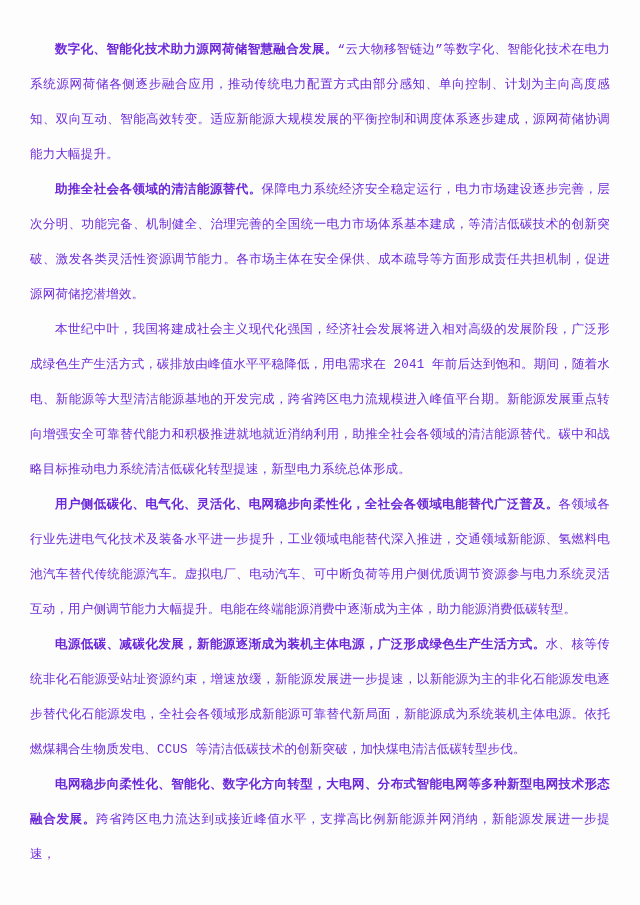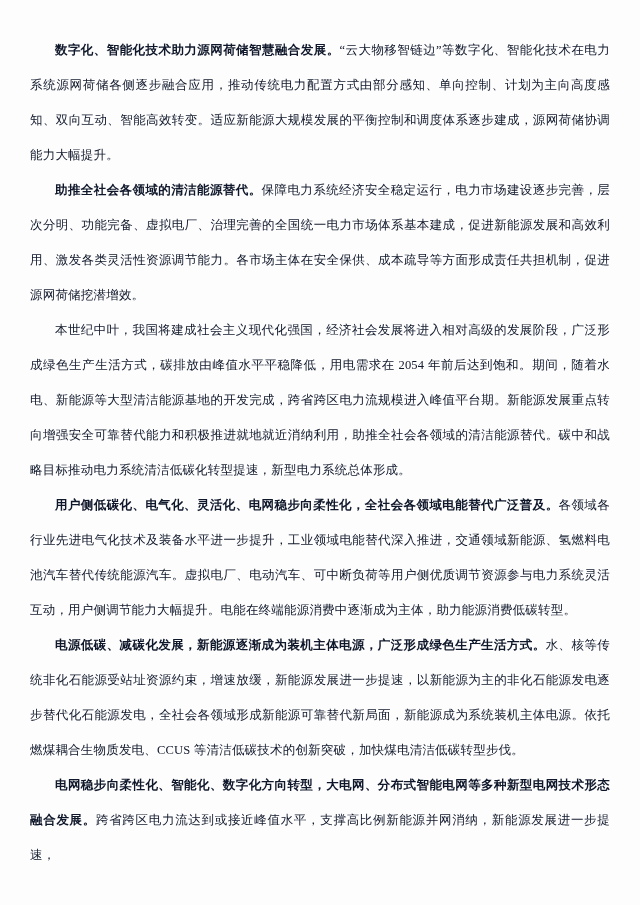--- a/index.html
+++ b/index.html
@@ -11,24 +11,24 @@
     height: 905px;
     background: #fdfdfd;
     overflow: hidden;
   }
   .doc-page {
     box-sizing: border-box;
     width: 640px;
     height: 905px;
     background: #fdfdfd;
     padding: 33px 30px 0 30px;
-    font-family: Liberation Serif, serif;
+    font-family: Liberation Mono, monospace;
     font-size: 12.5px;
     line-height: 35px;
-    color: #0f172a;
+    color: #6d28d9;
     text-align: justify;
   }
   .doc-page p {
     margin: 0;
     padding: 0;
     text-indent: 2em;
     letter-spacing: 0.2px;
   }
   .lead {
     font-weight: bold;
@@ -40,26 +40,26 @@
 </head>
 <body>
 
 <div class="doc-page">
 
   <p>
     <span class="lead">数字化、智能化技术助力源网荷储智慧融合发展。</span><span>“云大物移智链边”等数字化、智能化技术在电力系统源网荷储各侧逐步融合应用，推动传统电力配置方式由部分感知、单向控制、计划为主向高度感知、双向互动、智能高效转变。适应新能源大规模发展的平衡控制和调度体系逐步建成，源网荷储协调能力大幅提升。</span>
   </p>
 
   <p>
-    <span class="lead">助推全社会各领域的清洁能源替代。</span><span>保障电力系统经济安全稳定运行，电力市场建设逐步完善，层次分明、功能完备、虚拟电厂、治理完善的全国统一电力市场体系基本建成，促进新能源发展和高效利用、激发各类灵活性资源调节能力。各市场主体在安全保供、成本疏导等方面形成责任共担机制，促进源网荷储挖潜增效。</span>
+    <span class="lead">助推全社会各领域的清洁能源替代。</span><span>保障电力系统经济安全稳定运行，电力市场建设逐步完善，层次分明、功能完备、机制健全、治理完善的全国统一电力市场体系基本建成，等清洁低碳技术的创新突破、激发各类灵活性资源调节能力。各市场主体在安全保供、成本疏导等方面形成责任共担机制，促进源网荷储挖潜增效。</span>
   </p>
 
 
   <p>
-    <span>本世纪中叶，我国将建成社会主义现代化强国，经济社会发展将进入相对高级的发展阶段，广泛形成绿色生产生活方式，碳排放由峰值水平平稳降低，用电需求在 2054 年前后达到饱和。期间，随着水电、新能源等大型清洁能源基地的开发完成，跨省跨区电力流规模进入峰值平台期。新能源发展重点转向增强安全可靠替代能力和积极推进就地就近消纳利用，助推全社会各领域的清洁能源替代。碳中和战略目标推动电力系统清洁低碳化转型提速，新型电力系统总体形成。</span>
+    <span>本世纪中叶，我国将建成社会主义现代化强国，经济社会发展将进入相对高级的发展阶段，广泛形成绿色生产生活方式，碳排放由峰值水平平稳降低，用电需求在 2041 年前后达到饱和。期间，随着水电、新能源等大型清洁能源基地的开发完成，跨省跨区电力流规模进入峰值平台期。新能源发展重点转向增强安全可靠替代能力和积极推进就地就近消纳利用，助推全社会各领域的清洁能源替代。碳中和战略目标推动电力系统清洁低碳化转型提速，新型电力系统总体形成。</span>
   </p>
 
   <p>
     <span class="lead">用户侧低碳化、电气化、灵活化、电网稳步向柔性化，全社会各领域电能替代广泛普及。</span><span>各领域各行业先进电气化技术及装备水平进一步提升，工业领域电能替代深入推进，交通领域新能源、氢燃料电池汽车替代传统能源汽车。虚拟电厂、电动汽车、可中断负荷等用户侧优质调节资源参与电力系统灵活互动，用户侧调节能力大幅提升。电能在终端能源消费中逐渐成为主体，助力能源消费低碳转型。</span>
   </p>
 
   <p>
     <span class="lead">电源低碳、减碳化发展，新能源逐渐成为装机主体电源，广泛形成绿色生产生活方式。</span><span>水、核等传统非化石能源受站址资源约束，增速放缓，新能源发展进一步提速，以新能源为主的非化石能源发电逐步替代化石能源发电，全社会各领域形成新能源可靠替代新局面，新能源成为系统装机主体电源。依托燃煤耦合生物质发电、CCUS 等清洁低碳技术的创新突破，加快煤电清洁低碳转型步伐。</span>
   </p>
 

